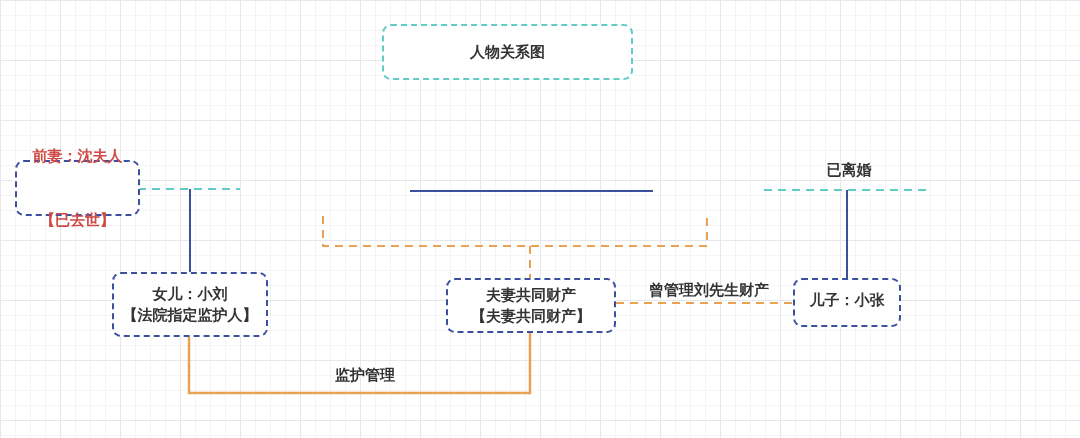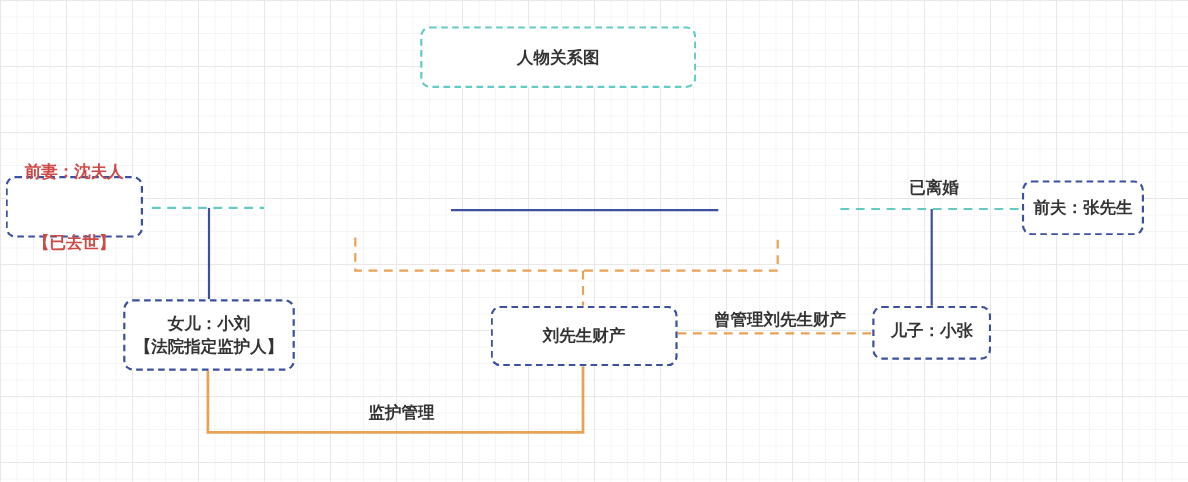--- a/index.html
+++ b/index.html
@@ -74,38 +74,36 @@
 
     <path class="line-orange-d" d="M616,303 L793,303"></path>
 
     <path class="line-orange" d="M189,337 L189,393 L530,393 L530,333"></path>
   </svg>
 
   <div class="node teal" style="left:382px;top:24px;width:251px;height:56px;">
     <span>人物关系图</span>
   </div>
 
-  <div class="node red" style="left:5px;top:160px;width:125px;height:56px;gap:44px;">
+  <div class="node red" style="left:15px;top:160px;width:125px;height:56px;gap:44px;">
     <span>前妻：沈夫人</span>
     <span>【已去世】</span>
   </div>
 
 
 
-  <div class="node" style="left:929px;top:164px;width:111px;height:50px;">
-    <span>前夫：张先生</span>
-  </div>
 
   <div class="node" style="left:112px;top:272px;width:156px;height:65px;">
     <span>女儿：小刘</span>
     <span>【法院指定监护人】</span>
   </div>
 
   <div class="node" style="left:446px;top:278px;width:170px;height:55px;">
-    <span>刘先生财产</span>
+    <span>夫妻共同财产</span>
+    <span>【夫妻共同财产】</span>
   </div>
 
   <div class="node" style="left:793px;top:278px;width:108px;height:49px;font-family:Liberation Mono, monospace;">
     <span>儿子：小张</span>
   </div>
 
   <div class="edge-label" style="left:849px;top:161px;">已离婚</div>
   <div class="edge-label" style="left:709px;top:281px;">曾管理刘先生财产</div>
   <div class="edge-label" style="left:365px;top:366px;">监护管理</div>
 

